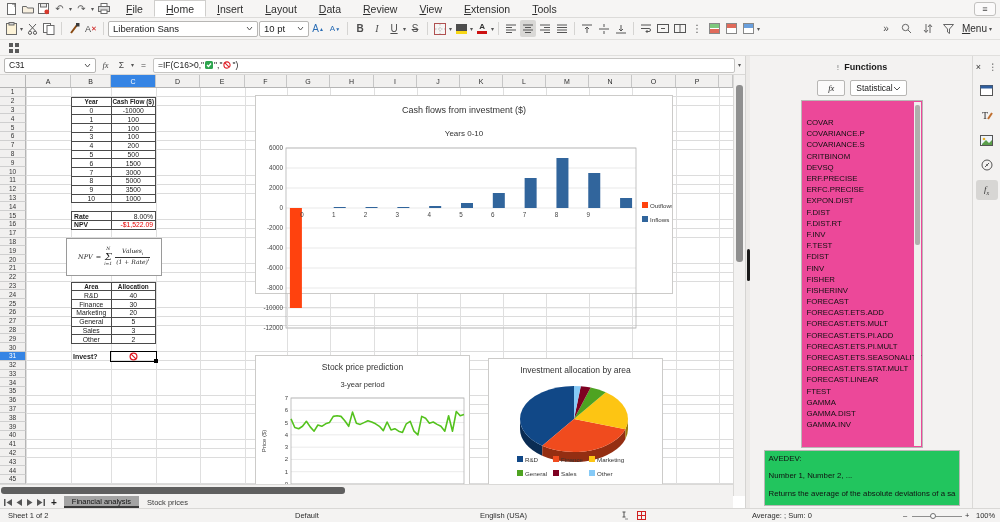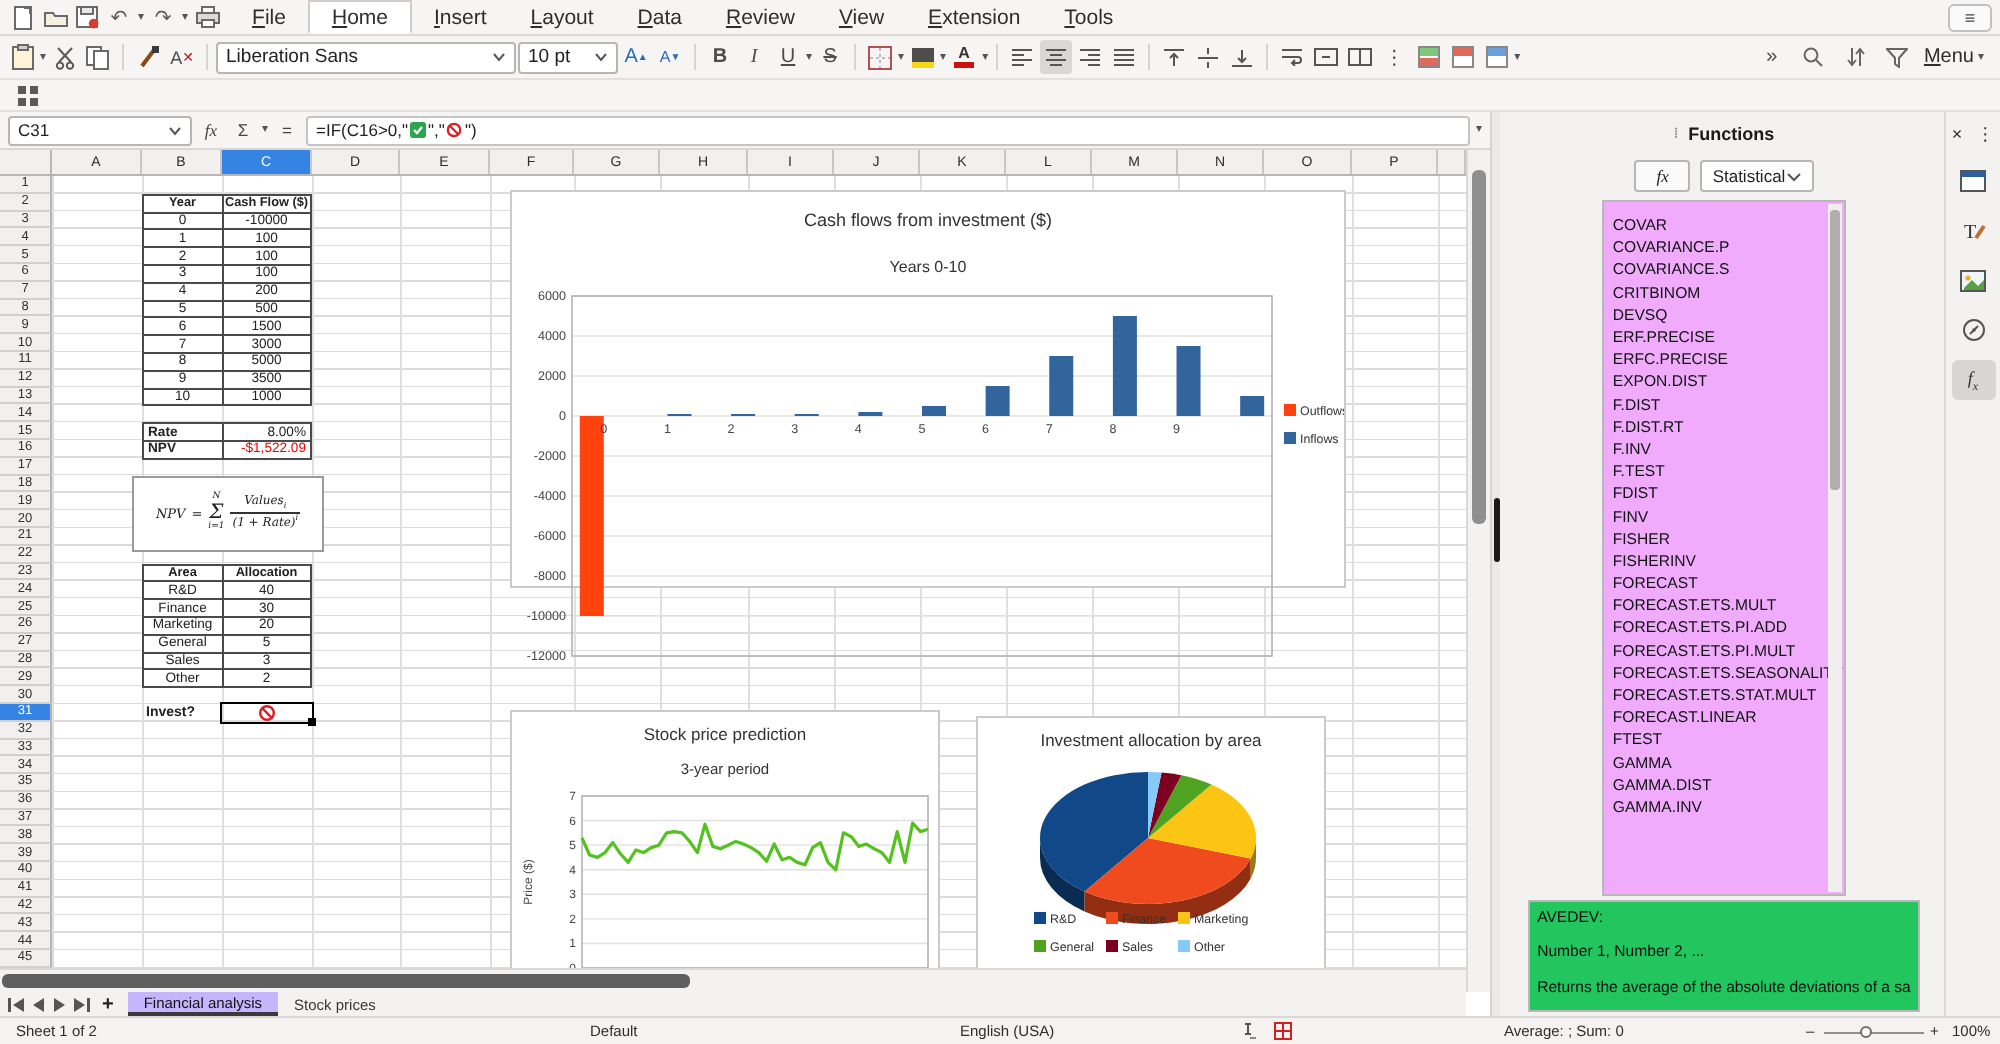--- a/index.html
+++ b/index.html
@@ -79,34 +79,34 @@
   
   .vscroll{width:12px;height:421px;background:#f3f2f1;border-left:1px solid #dad9d7;position:relative;}
   .vthumb{position:absolute;left:2px;top:10px;width:7px;height:177px;background:#8f8f8f;border-radius:3px;}
   .hscroll{height:12px;width:733px;background:#f3f2f1;border-top:1px solid #dad9d7;position:relative;}
   .hthumb{position:absolute;left:1px;top:2px;width:344px;height:7px;background:#5f5f5f;border-radius:3px;}
   
   .sheettabs{height:12px;display:flex;align-items:center;background:#f3f2f1;font-size:7.5px;gap:1px;padding-left:3px;}
   .stnav{width:10px;height:10px;display:flex;align-items:center;justify-content:center;}
   .addsheet{font-size:10px;font-weight:bold;color:#222;margin:0 6px 0 4px;}
   .shtab{padding:0 8px;height:12px;display:flex;align-items:center;color:#3a3a3a;}
-  .shtab.active{background:#c4b5fd;border-bottom:2px solid #3a3a3a;color:#111;}
+  .shtab.active{background:#a3a3a3;border-bottom:2px solid #3a3a3a;color:#111;}
   
   .splitter{width:5px;background:#eceae8;border-left:1px solid #d5d4d2;position:relative;}
   .grip{position:absolute;top:193px;left:1px;width:3px;height:32px;background:#1a1a1a;border-radius:2px;}
   .rightcol{width:250px;display:flex;background:#f3f2f1;}
   .panelmain{flex:1;display:flex;flex-direction:column;padding:0 3px 0 5px;min-width:0;align-items:center;}
   .phead{height:22px;display:flex;align-items:center;font-size:9px;font-weight:bold;color:#1a1a1a;gap:4px;}
   .dots{color:#9a9a9a;font-size:7px;letter-spacing:1px;}
   .pctrl{height:20px;display:flex;align-items:center;gap:5px;}
   .fxbtn{width:28px;height:16px;border:1px solid #b7b6b4;border-radius:2px;background:#fbfafa;font-size:8.5px;
          font-style:italic;display:flex;align-items:center;justify-content:center;font-family:"Liberation Serif",serif;}
   .pcombo{flex:1;height:16px;background:#fff;border:1px solid #b7b6b4;border-radius:2px;display:flex;align-items:center;
           justify-content:space-between;font-size:8.5px;padding:0 5px;}
-  .plist{flex:1;background:#f0abfc;border:1px solid #b9b8b6;margin:2px 0;position:relative;overflow:hidden;padding-top:6px;}
+  .plist{flex:1;background:#ec4899;border:1px solid #b9b8b6;margin:2px 0;position:relative;overflow:hidden;padding-top:16px;}
   .fnitem{height:11.2px;font-size:7.8px;padding-left:4px;display:flex;align-items:center;color:#111;white-space:nowrap;}
   .plistsb{position:absolute;right:1px;top:1px;bottom:1px;width:7px;background:#f0efee;}
   .plistsb .th{position:absolute;top:3px;right:1px;width:5px;height:140px;background:#b0afad;border-radius:2px;}
   .pdesc{height:56px;background:#22c55e;border:1px solid #b9b8b6;margin-bottom:2px;font-size:7.8px;padding:3px 4px;
          overflow:hidden;line-height:1.2;color:#111;}
   .pdesc div{white-space:nowrap;}
   .pdesc .gap{margin-top:8px;}
   .strip{width:28px;display:flex;flex-direction:column;align-items:center;background:#f3f2f1;border-left:1px solid #dad9d7;padding-top:3px;gap:5px;}
   .striptop{display:flex;gap:7px;height:16px;align-items:center;font-size:9px;color:#333;}
   .stabi{width:22px;height:20px;display:flex;align-items:center;justify-content:center;border-radius:3px;color:#333;font-size:9px;}
@@ -800,20 +800,21 @@
             <div class="fnitem">EXPON.DIST</div>
             <div class="fnitem">F.DIST</div>
             <div class="fnitem">F.DIST.RT</div>
             <div class="fnitem">F.INV</div>
             <div class="fnitem">F.TEST</div>
             <div class="fnitem">FDIST</div>
             <div class="fnitem">FINV</div>
             <div class="fnitem">FISHER</div>
             <div class="fnitem">FISHERINV</div>
             <div class="fnitem">FORECAST</div>
+            <div class="fnitem">FORECAST.ETS.ADD</div>
             <div class="fnitem">FORECAST.ETS.MULT</div>
             <div class="fnitem">FORECAST.ETS.PI.ADD</div>
             <div class="fnitem">FORECAST.ETS.PI.MULT</div>
             <div class="fnitem">FORECAST.ETS.SEASONALITY</div>
             <div class="fnitem">FORECAST.ETS.STAT.MULT</div>
             <div class="fnitem">FORECAST.LINEAR</div>
             <div class="fnitem">FTEST</div>
             <div class="fnitem">GAMMA</div>
             <div class="fnitem">GAMMA.DIST</div>
             <div class="fnitem">GAMMA.INV</div>

